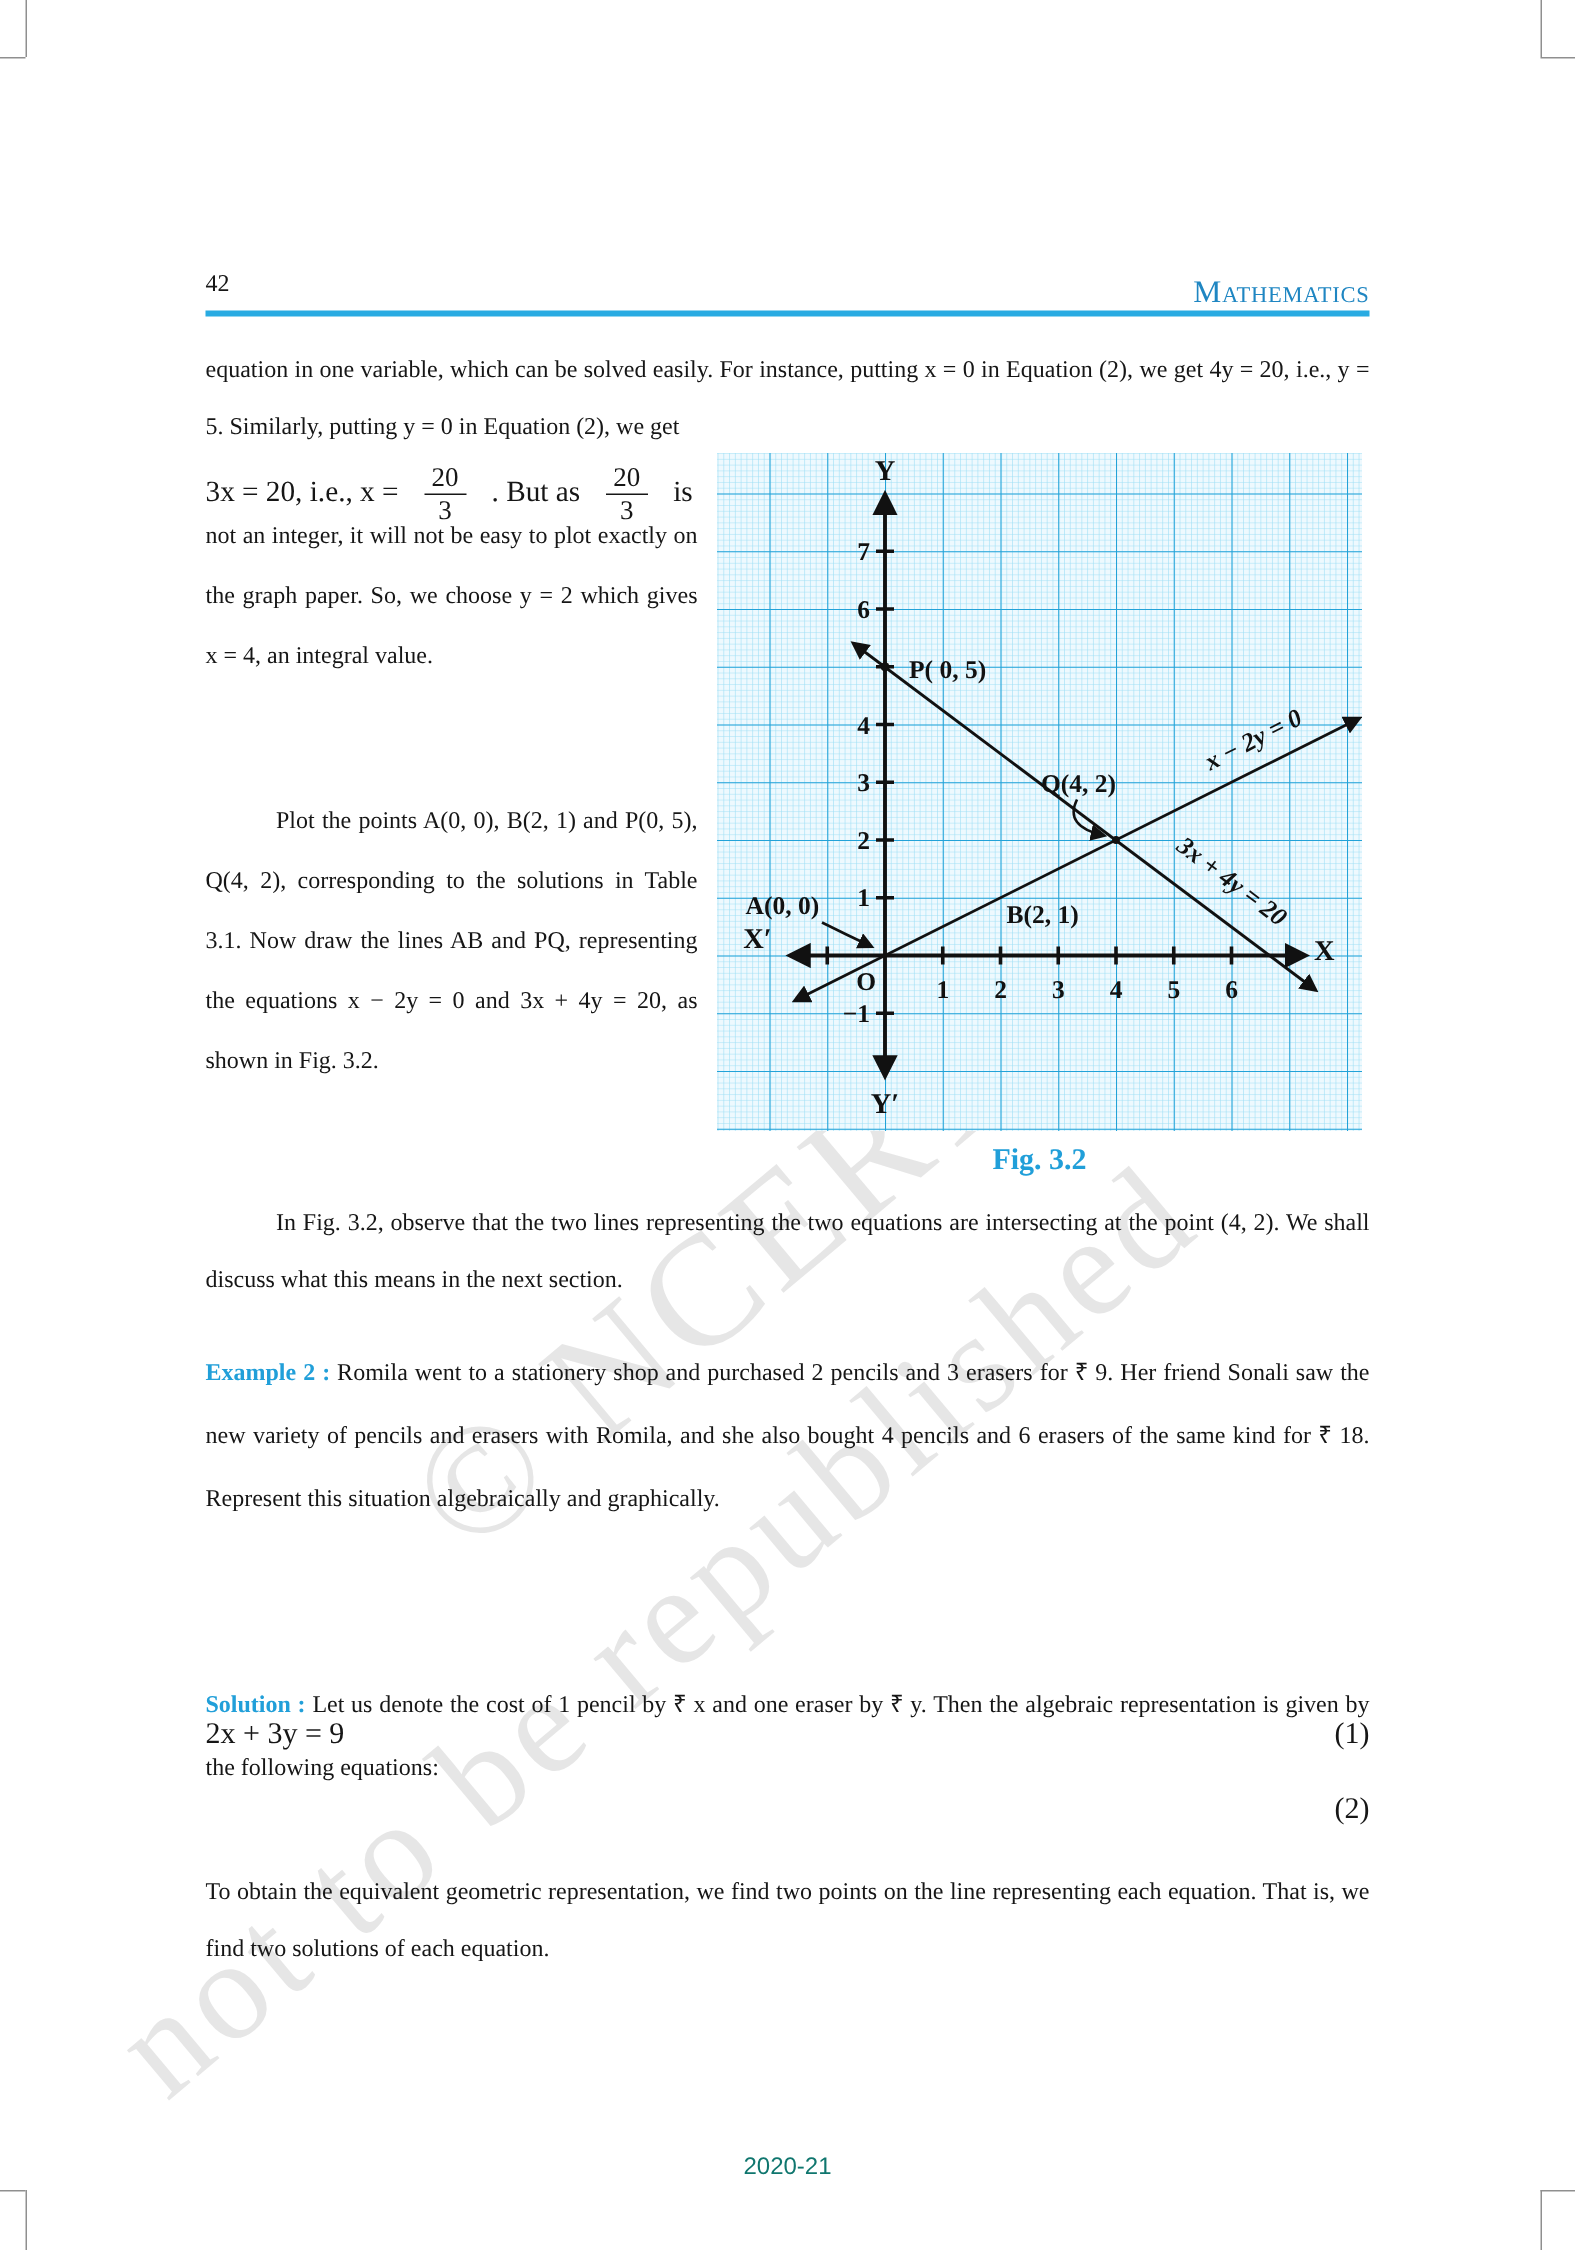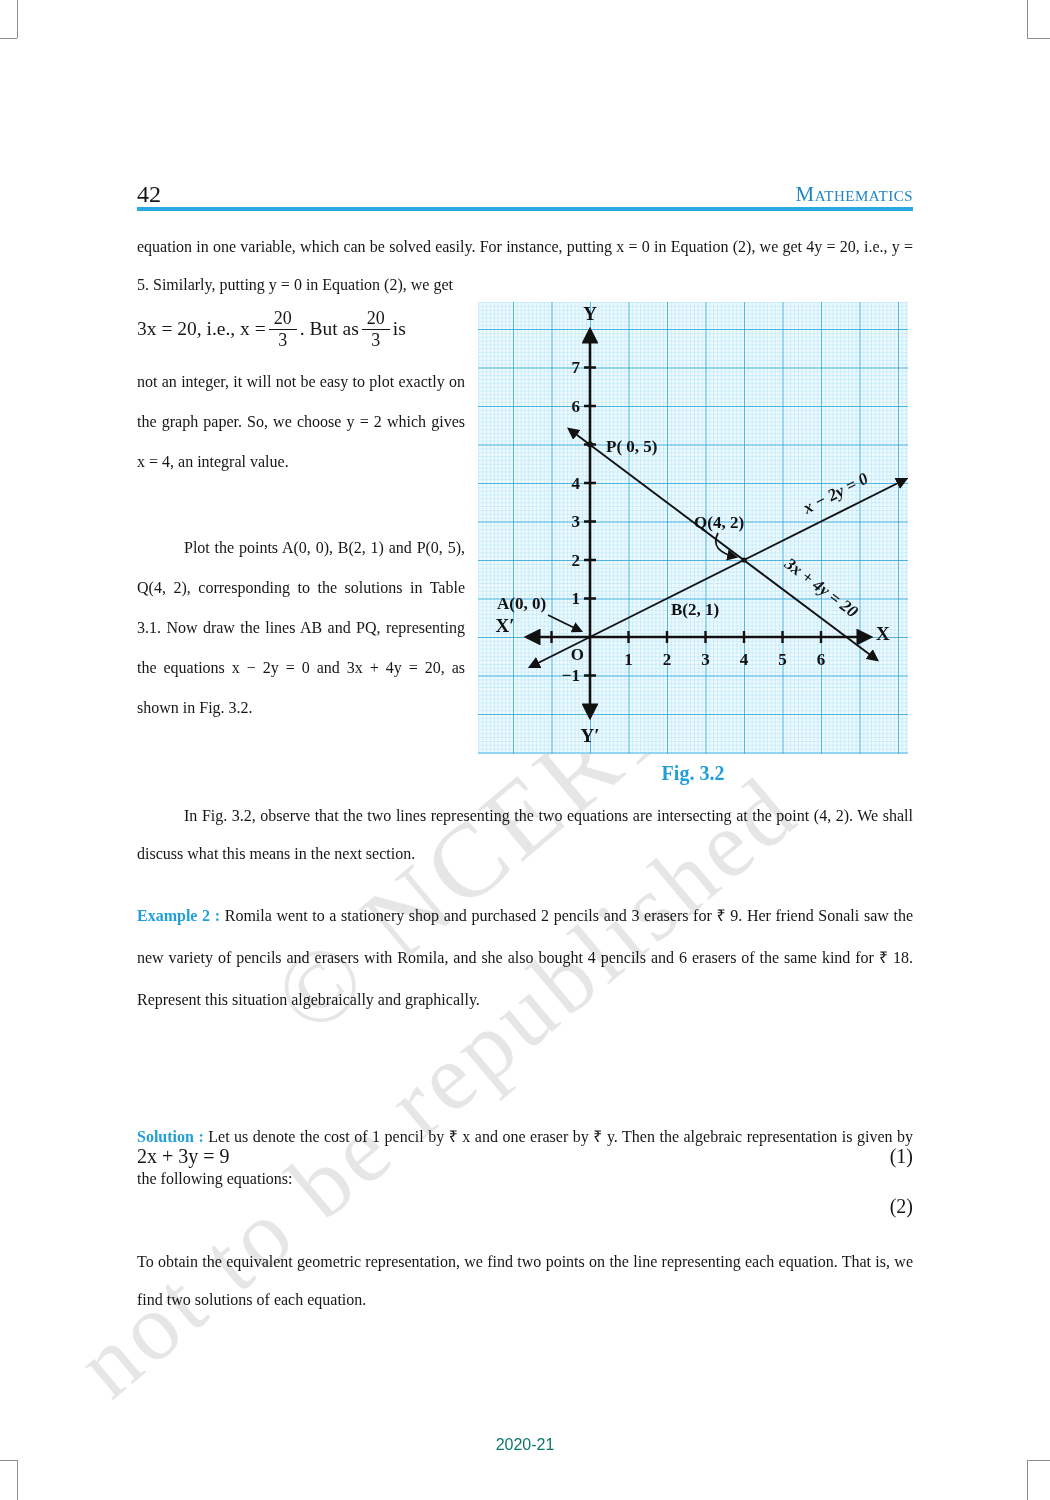--- a/index.html
+++ b/index.html
@@ -2,30 +2,30 @@
 <html><head>
 <meta charset="utf-8">
 <style>
   html,body{margin:0;padding:0;background:#fff;}
   .page{position:relative;width:1050px;height:1500px;background:#ffffff;overflow:hidden;
         font-family:"Liberation Serif",serif;color:#161616;}
   .abs{position:absolute;}
   
   .crop{position:absolute;background:#8f8f8f;}
   
-  .pagenum{left:137px;top:181px;font-size:24px;text-align:center;}
+  .pagenum{left:137px;top:181px;font-size:16px;text-align:center;}
   .hdrtitle{right:137px;top:182px;font-variant:small-caps;font-size:21px;color:#1f86c2;letter-spacing:.5px;margin-left:12px;}
   .rule{left:137px;top:207px;width:776px;height:4px;background:#29abe2;}
   
   .para{position:absolute;text-align:justify;font-size:16px;line-height:38px;}
   .indent{text-indent:47px;}
   .blue{color:#219fd9;font-weight:bold;}
   .leftcol{left:137px;width:328px;}
   .fracline{left:137px;top:296px;width:328px;height:66px;display:flex;align-items:center;font-size:19.5px;}
-  .frac{display:inline-flex;flex-direction:column;align-items:center;line-height:1.15;font-size:18px;margin:0 3px;}
+  .frac{display:inline-flex;flex-direction:column;align-items:center;line-height:1.15;font-size:18px;margin:0 17px;}
   .frac .num{padding:0 5px;border-bottom:1.7px solid #161616;}
   .colpara{line-height:40px;}
   
   .graphbox{left:478px;top:302px;width:430px;height:452px;}
   .figcap{left:478px;top:762px;width:430px;text-align:center;font-size:20px;font-weight:bold;color:#219fd9;}
   
   .eqrow{position:absolute;left:137px;width:776px;height:40px;font-size:20px;}
   .eqrow .expr{position:absolute;left:0;right:0;}
   .eqrow .eqnum{position:absolute;right:0;top:0;}
   
@@ -70,21 +70,21 @@
         <span class="den">3</span>
       </span>
       <span>. But as</span>
       <span class="frac">
         <span class="num">20</span>
         <span class="den">3</span>
       </span>
       <span>is</span>
     </div>
 
-    <div class="para leftcol colpara" style="top:362px;">not an integer, it will not be easy to plot exactly on the graph paper. So, we choose y = 2 which gives x = 4, an integral value.</div>
+    <div class="para leftcol colpara" style="top:338px;">not an integer, it will not be easy to plot exactly on the graph paper. So, we choose y = 2 which gives x = 4, an integral value.</div>
 
     <div class="para leftcol colpara indent" style="top:528px;">Plot the points A(0, 0), B(2, 1) and P(0, 5), Q(4, 2), corresponding to the solutions in Table 3.1. Now draw the lines AB and PQ, representing the equations x − 2y = 0 and 3x + 4y = 20, as shown in Fig. 3.2.</div>
 
     <div class="abs graphbox">
       <svg width="430" height="452" viewBox="0 0 430 452">
         <defs>
           <pattern id="gmin" width="3.85" height="3.85" x="112" y="335" patternUnits="userSpaceOnUse">
             <path d="M3.85 0H0V3.85" fill="none" stroke="#9edff6" stroke-width="0.8"></path>
           </pattern>
           <pattern id="gmaj" width="38.5" height="38.5" x="112" y="335" patternUnits="userSpaceOnUse">

